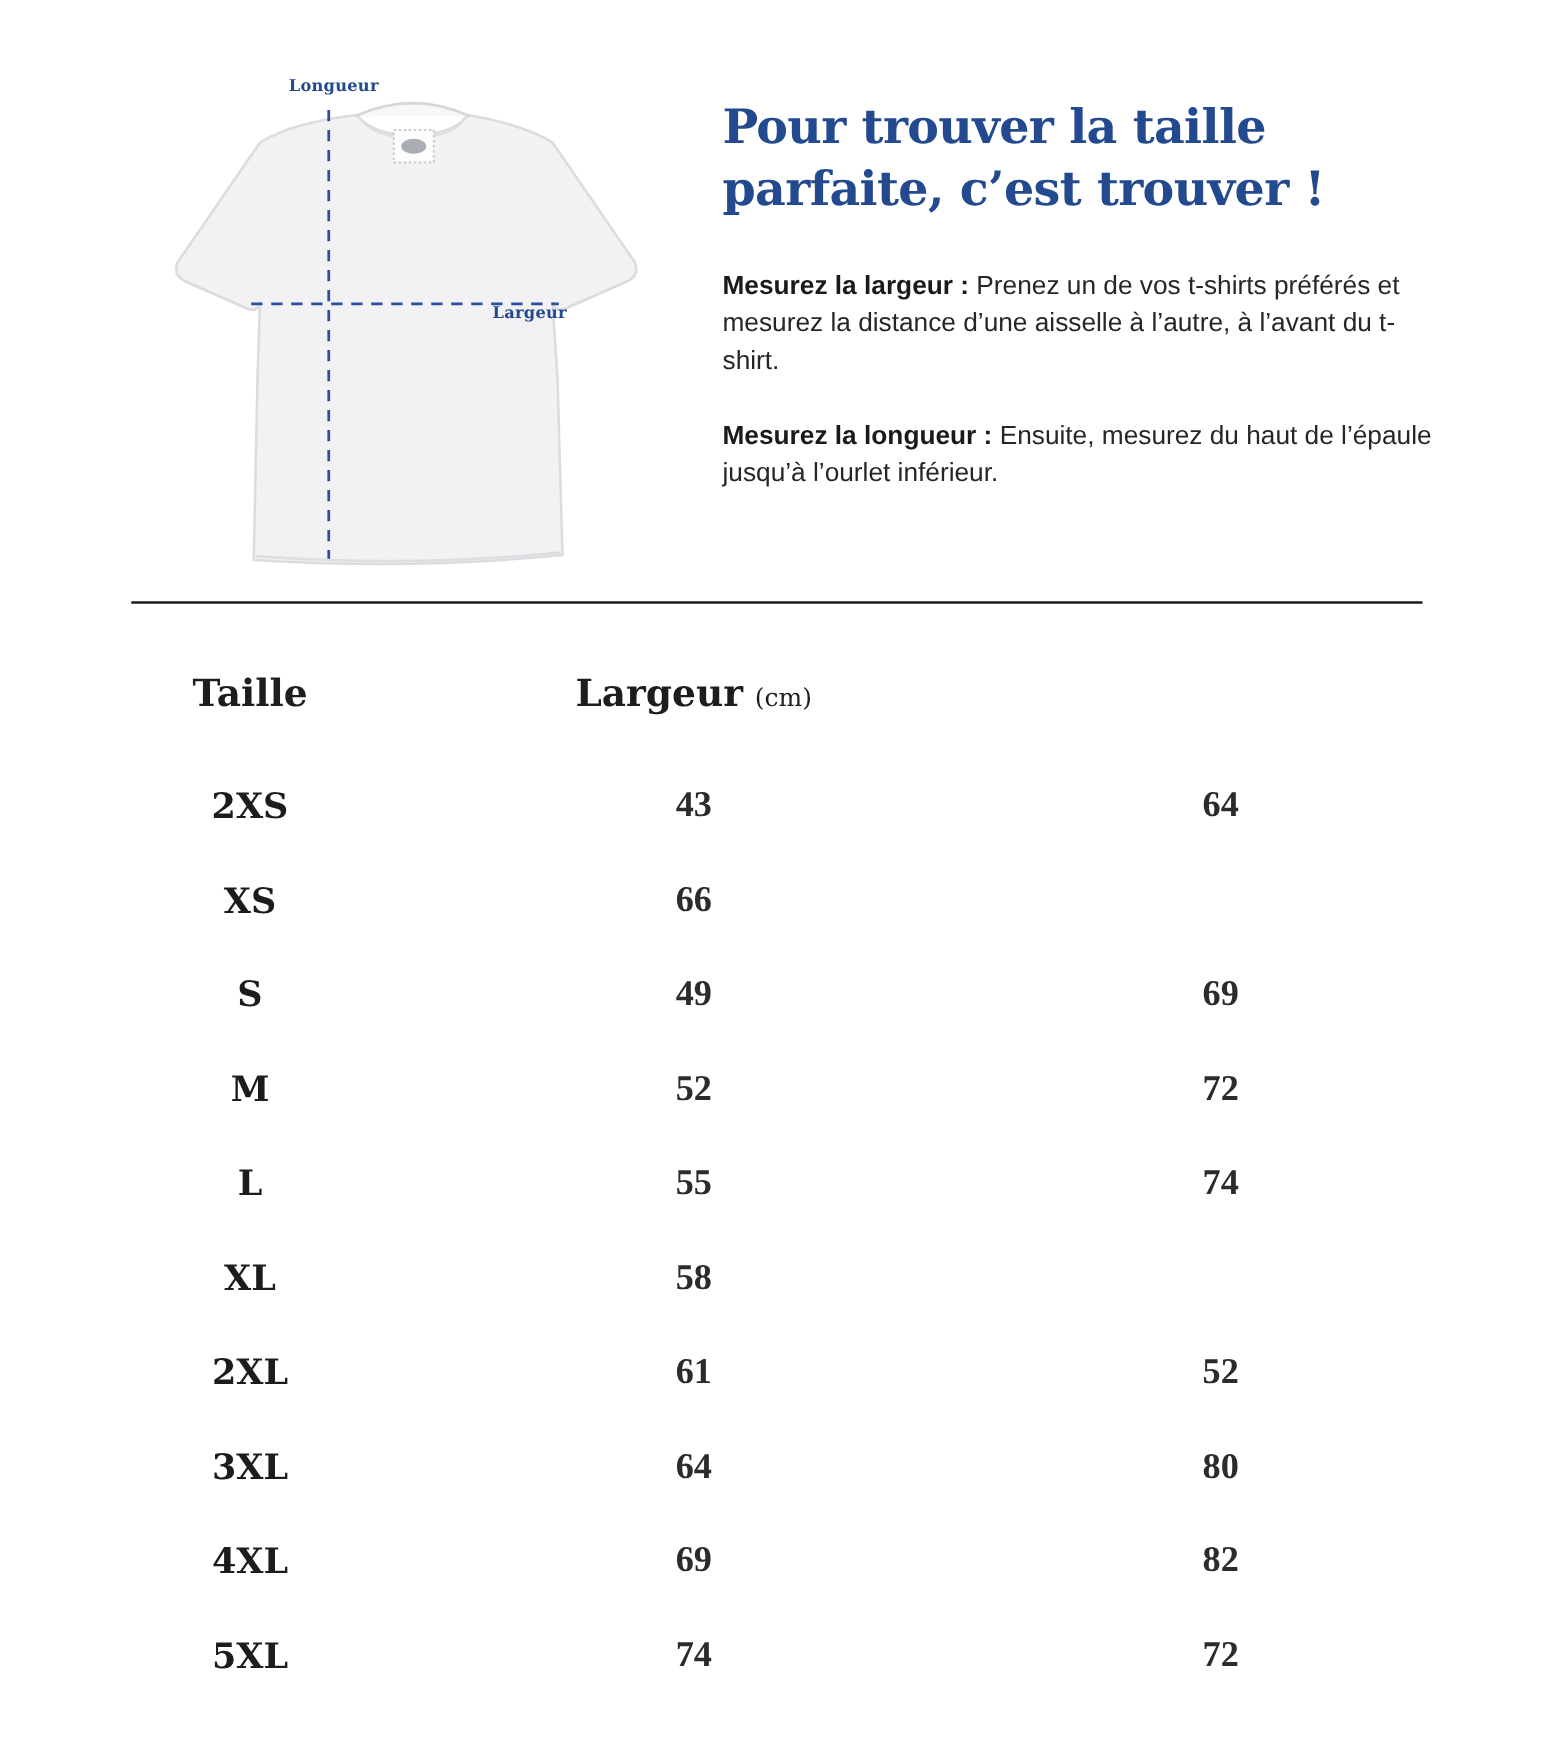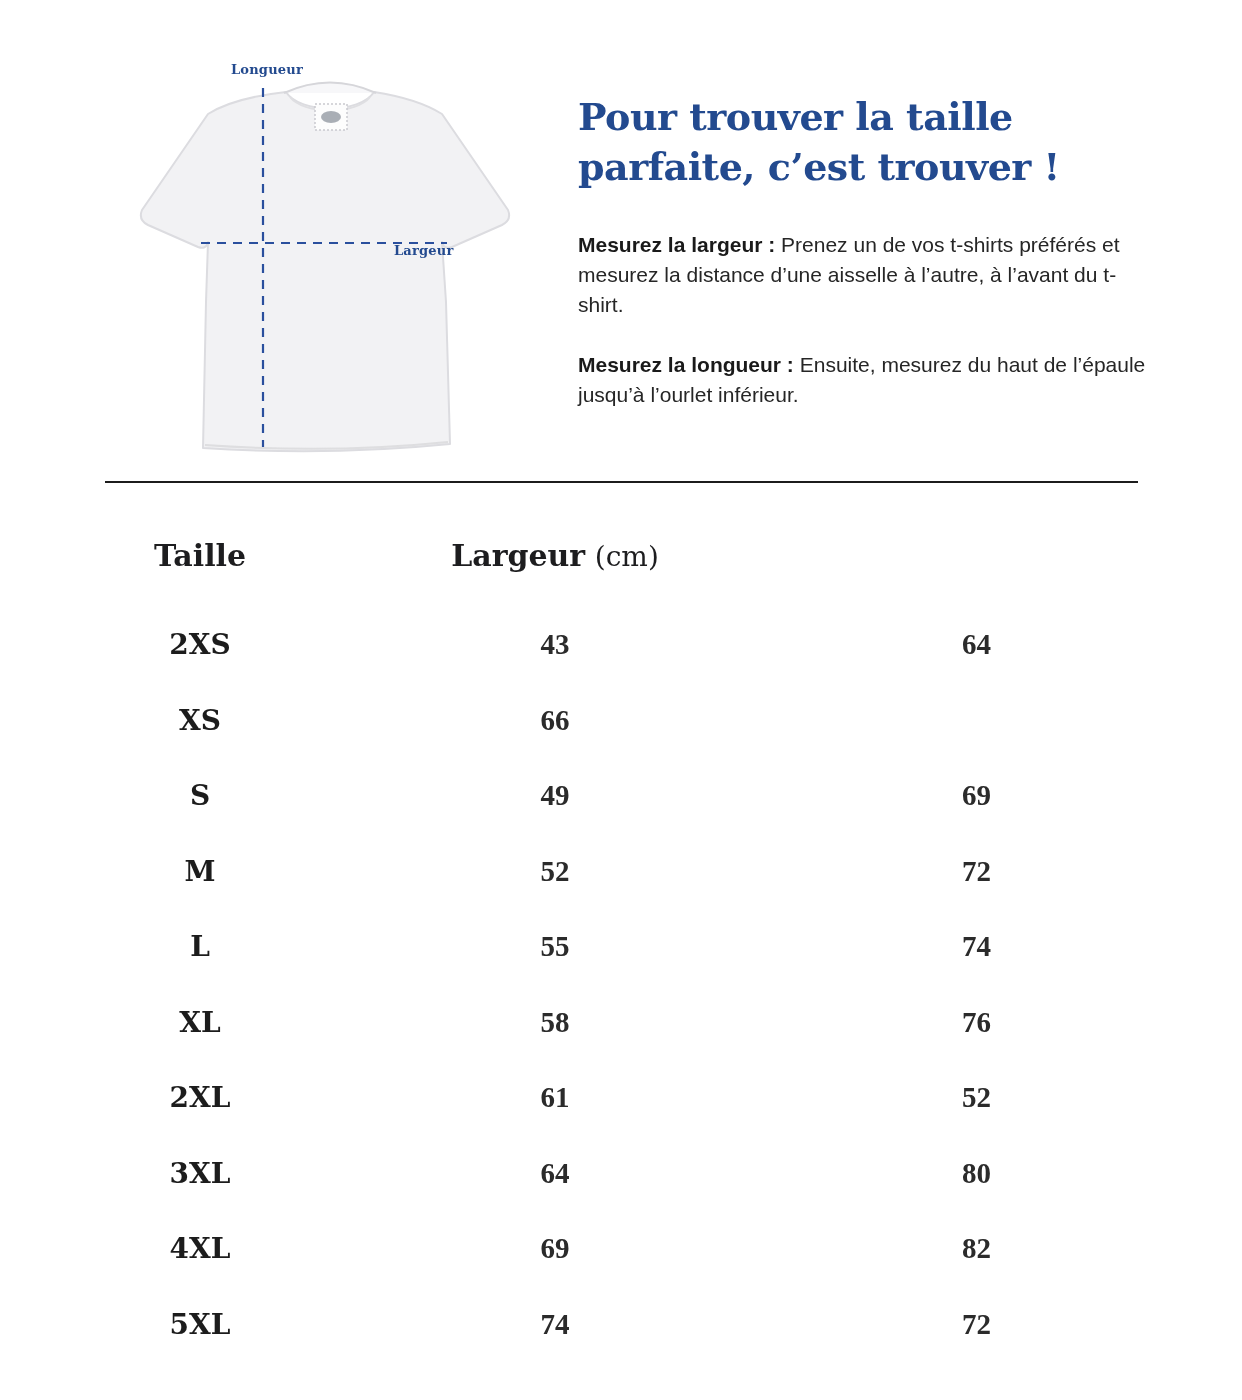--- a/index.html
+++ b/index.html
@@ -24,21 +24,21 @@
     font-size: 13px;
     color: #234a8f;
     letter-spacing: .2px;
     white-space: nowrap;
   }
   .label-longueur { left: 131px; top: 10px; }
   .label-largeur  { left: 294px; top: 191px; }
 
   
   .intro {
-    position: absolute; left: 578px; top: 92px; width: 572px;
+    position: absolute; left: 578px; top: 76px; width: 572px;
   }
   .intro-title {
     font-family: "DejaVu Serif", serif;
     font-weight: bold;
     font-size: 38px;
     line-height: 50px;
     color: #234a8f;
     letter-spacing: -0.5px;
     margin: 0 0 38px 0;
   }
@@ -70,21 +70,21 @@
   .thead { height: 70px; }
   .tbody { margin-top: 17px; }
   .trow { height: 75.5px; }
   .hcell {
     text-align: center;
     font-family: "DejaVu Serif", serif;
     font-size: 30px;
     color: #1d1d1f;
   }
   .hcell .hb { font-weight: bold; }
-  .hcell .hu { font-weight: normal; font-size: 28px; }
+  .hcell .hu { font-weight: normal; font-size: 20px; }
   .cell { text-align: center; }
   .size-cell {
     font-family: "DejaVu Serif", serif;
     font-weight: bold;
     font-size: 28px;
     color: #1c1c1c;
   }
   .num-cell {
     font-family: "Liberation Serif", serif;
     font-weight: bold;
@@ -169,21 +169,20 @@
         <div class="cell num-cell">72</div>
       </div>
       <div class="trow">
         <div class="cell size-cell">L</div>
         <div class="cell num-cell">55</div>
         <div class="cell num-cell">74</div>
       </div>
       <div class="trow">
         <div class="cell size-cell">XL</div>
         <div class="cell num-cell">58</div>
-        <div class="cell num-cell">76</div>
       </div>
       <div class="trow">
         <div class="cell size-cell">2XL</div>
         <div class="cell num-cell">61</div>
         <div class="cell num-cell">52</div>
       </div>
       <div class="trow">
         <div class="cell size-cell">3XL</div>
         <div class="cell num-cell">64</div>
         <div class="cell num-cell">80</div>

